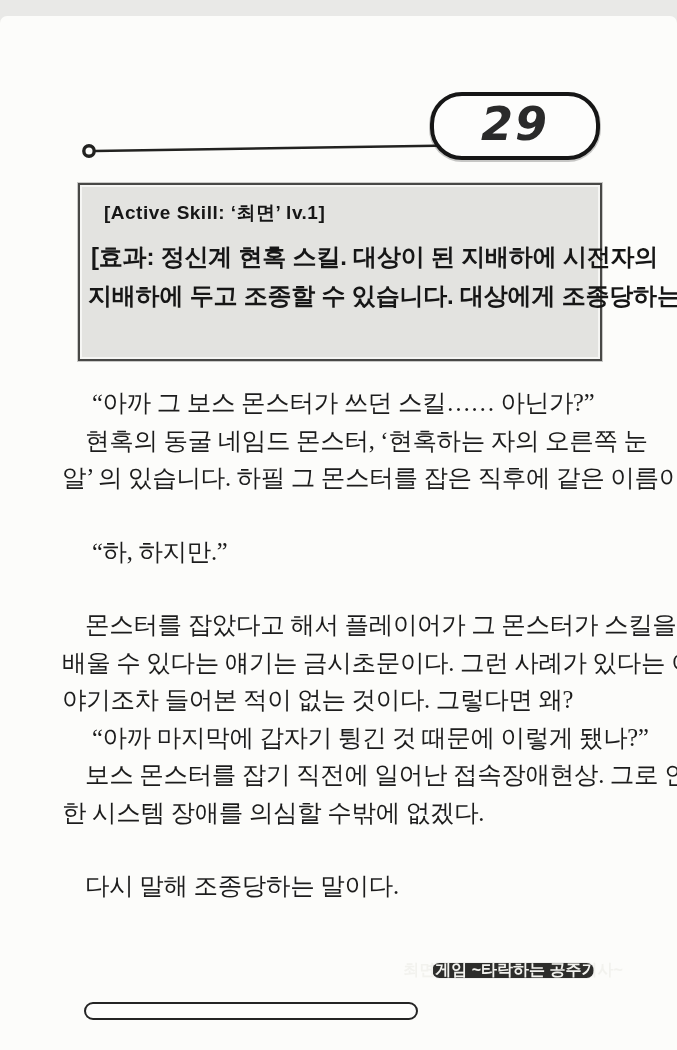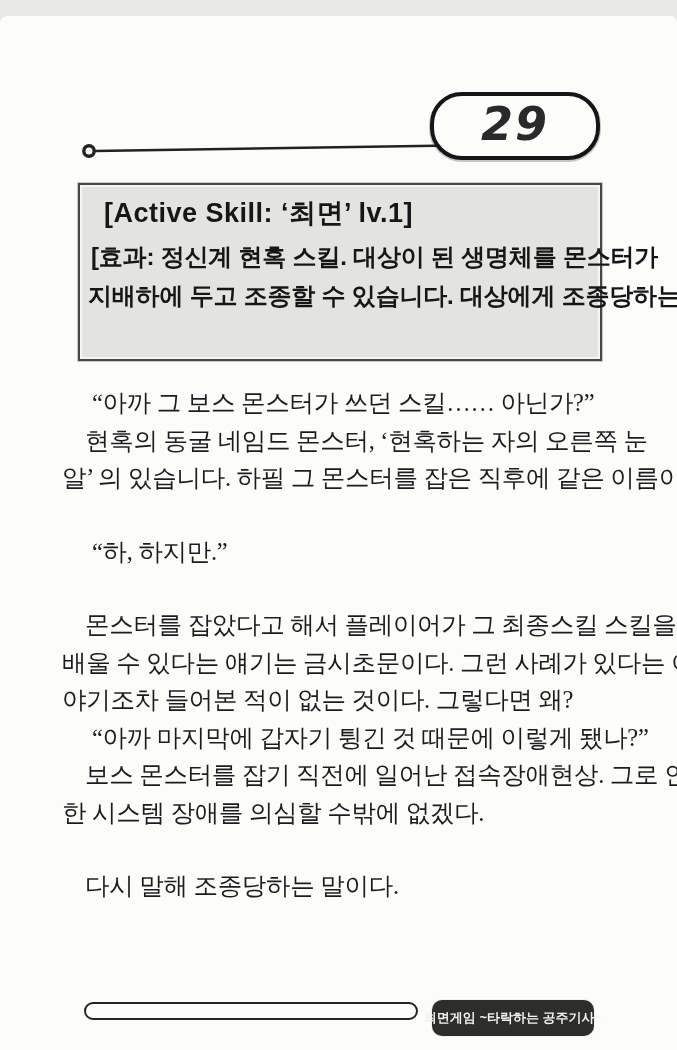--- a/index.html
+++ b/index.html
@@ -33,77 +33,77 @@
     position:absolute;left:78px;top:167px;width:524px;height:178px;
     box-sizing:border-box;
     background:#e3e3e0;
     border:2px solid #484846;
     box-shadow:inset 0 0 0 2px #f6f6f4, 0 0 0 1px #c9c9c7;
     padding:11px 8px 0 8px;
     font-family:"Liberation Sans","DejaVu Sans",sans-serif;
     font-weight:700;color:#161616;
   }
   .sb-title{
-    font-size:27px;line-height:34px;margin:0 0 7px 16px;
+    font-size:19px;line-height:34px;margin:0 0 7px 16px;
     white-space:nowrap;letter-spacing:.5px;
   }
   .sb-line{font-size:24px;line-height:39px;white-space:nowrap;letter-spacing:-0.2px;}
   .sb-line.first{margin-left:3px;}
   
   .body-text{
     position:absolute;left:62px;top:368px;width:572px;
     font-size:24.5px;line-height:37.5px;
   }
   .line{white-space:nowrap;letter-spacing:-0.3px;}
   .line.ind-quote{padding-left:30px;}
   .line.ind-para{padding-left:23px;}
   .line.blank{height:36px;}
   
   .footer-pill{
     position:absolute;left:84px;top:986px;width:334px;height:18px;
     box-sizing:border-box;
     border:2px solid #242424;border-radius:10px;background:#fdfdfc;
   }
   .footer-badge{
-    position:absolute;left:432px;top:984px;width:162px;height:36px;
+    position:absolute;left:432px;top:947px;width:162px;height:15px;
     background:#2d2d2b;border-radius:10px;
     display:flex;align-items:center;justify-content:center;
     font-family:"Liberation Sans","DejaVu Sans",sans-serif;
-    font-weight:700;font-size:13px;color:#f2f2ee;
+    font-weight:700;font-size:16px;color:#f2f2ee;
     white-space:nowrap;letter-spacing:0;
     box-shadow:0 0 0 1px #57575410;
   }
 </style>
 </head>
 <body>
 
 <div class="page">
 
   <svg class="leader-svg" viewBox="0 0 677 160" xmlns="http://www.w3.org/2000/svg">
     <line x1="95" y1="135" x2="452" y2="129.5" stroke="#222220" stroke-width="2.6"></line>
     <circle cx="89" cy="135" r="5.2" fill="#fcfcfa" stroke="#222220" stroke-width="3.4"></circle>
   </svg>
   <div class="chapter-pill">
     <span>29</span>
   </div>
 
   <section class="skill-box">
     <div class="sb-title">[Active Skill:  ‘최면’  lv.1]</div>
-    <div class="sb-line first">[효과: 정신계 현혹 스킬. 대상이 된 생명체를 몬스터가</div>
+    <div class="sb-line first">[효과: 정신계 현혹 스킬. 대상이 된 지배하에 시전자의</div>
     <div class="sb-line">지배하에 두고 조종할 수 있습니다. 대상에게 조종당하는</div>
   </section>
 
   <main class="body-text" id="bodyText">
       <div class="line ind-quote">“아까 그 보스 몬스터가 쓰던 스킬…… 아닌가?”</div>
       <div class="line ind-para">현혹의 동굴 네임드 몬스터,  ‘현혹하는 자의 오른쪽 눈</div>
       <div class="line">알’ 의 있습니다. 하필 그 몬스터를 잡은 직후에 같은 이름이</div>
       <div class="line blank"></div>
       <div class="line ind-quote">“하, 하지만.”</div>
       <div class="line blank"></div>
-      <div class="line ind-para">몬스터를 잡았다고 해서 플레이어가 그 최종스킬 스킬을</div>
+      <div class="line ind-para">몬스터를 잡았다고 해서 플레이어가 그 몬스터가 스킬을</div>
       <div class="line">배울 수 있다는 얘기는 금시초문이다. 그런 사례가 있다는 이</div>
       <div class="line">야기조차 들어본 적이 없는 것이다. 그렇다면 왜?</div>
       <div class="line ind-quote">“아까 마지막에 갑자기 튕긴 것 때문에 이렇게 됐나?”</div>
       <div class="line ind-para">보스 몬스터를 잡기 직전에 일어난 접속장애현상. 그로 인</div>
       <div class="line">한 시스템 장애를 의심할 수밖에 없겠다.</div>
       <div class="line blank"></div>
       <div class="line ind-para">다시 말해 조종당하는 말이다.</div>
     </main>
 
   <div class="footer-pill"></div>

